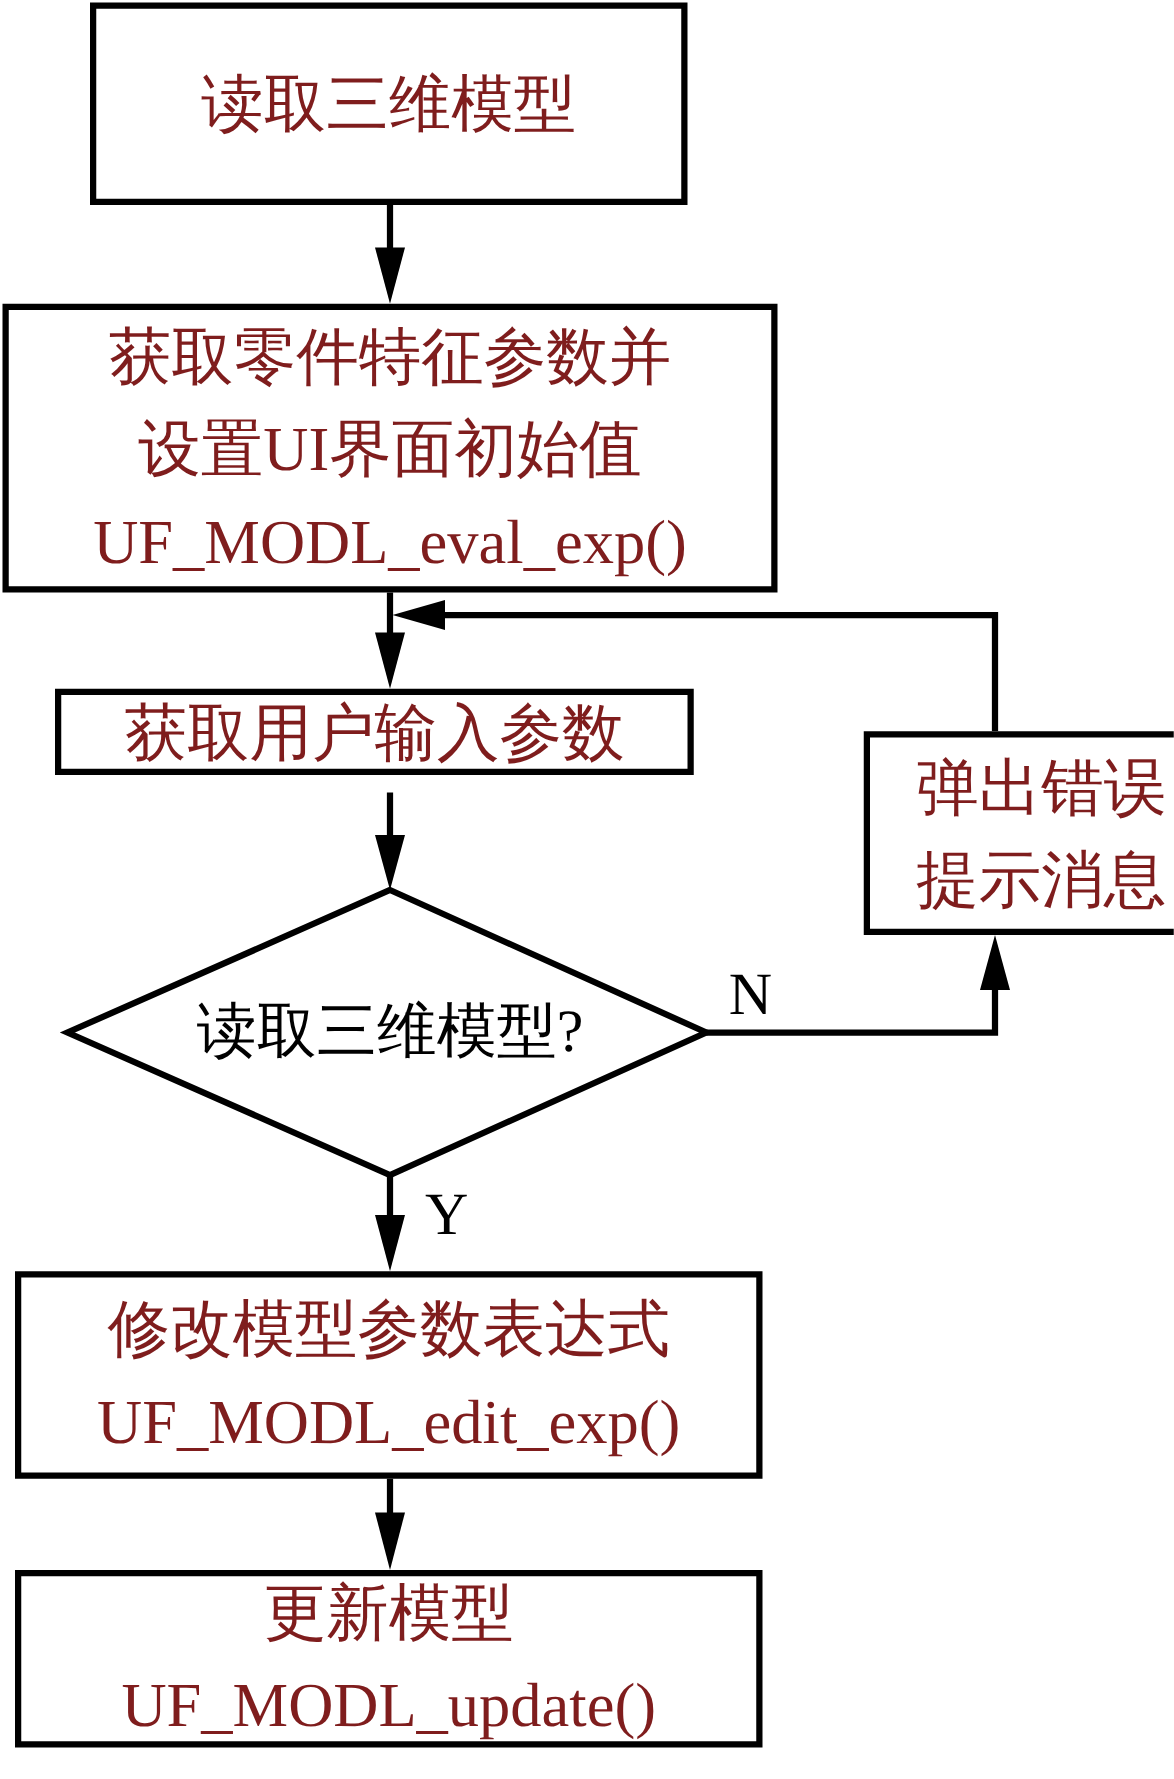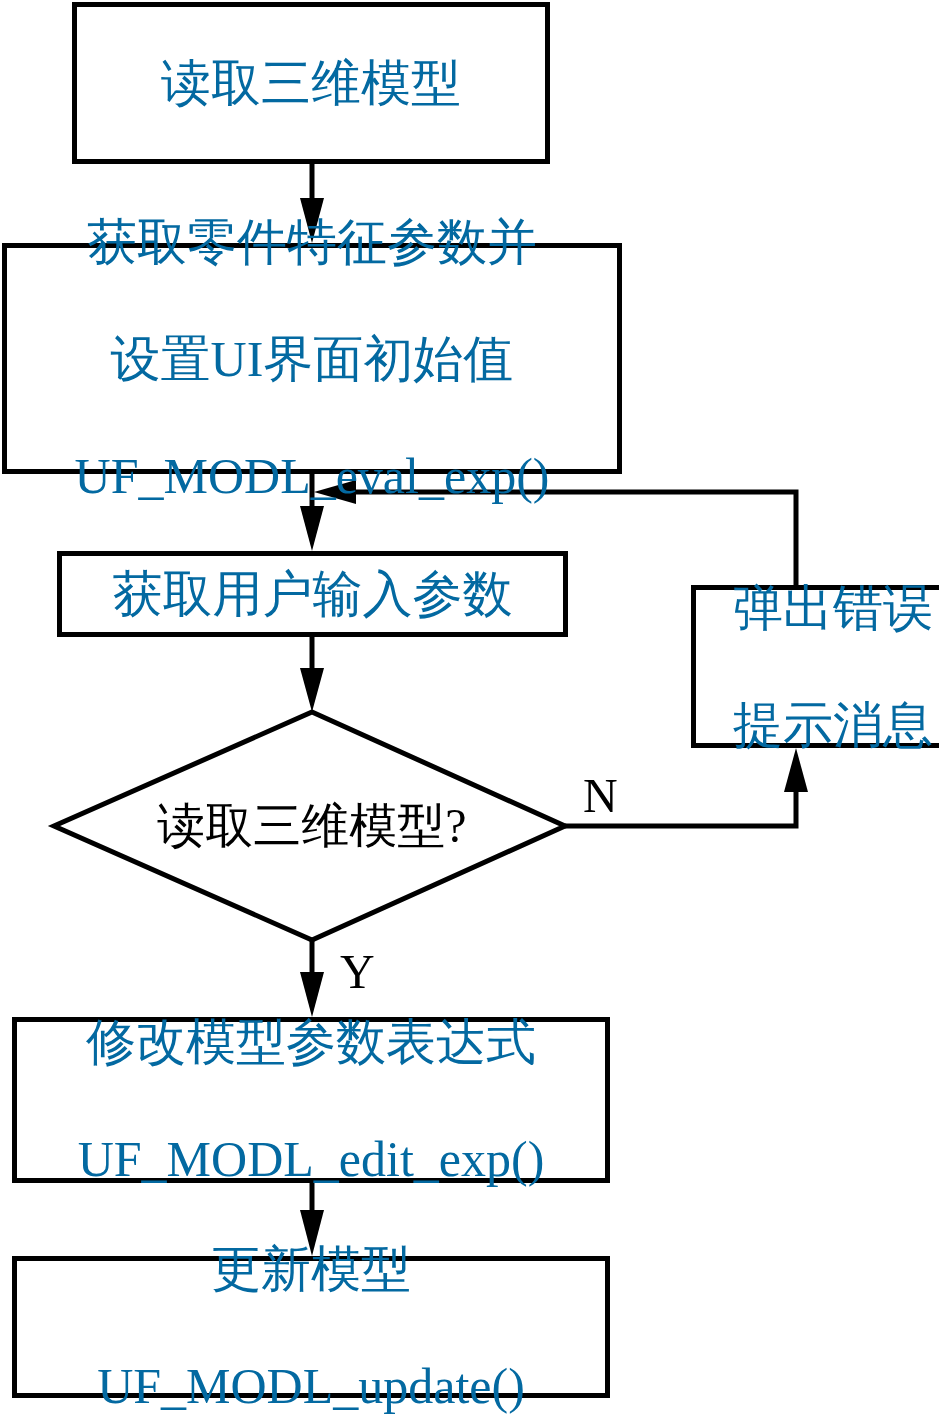--- a/index.html
+++ b/index.html
@@ -2,23 +2,22 @@
 <html><head>
   <meta charset="utf-8">
   <style>
     html, body { margin: 0; padding: 0; background: #ffffff; }
     body { width: 939px; height: 1423px; position: relative; overflow: hidden; }
     #canvas { position: absolute; left: 0; top: 0; }
     .box {
       position: absolute; box-sizing: border-box;
       border: 5px solid #000; background: #fff;
       display: flex; flex-direction: column; align-items: center; justify-content: center;
-      font-family: "Liberation Serif", "DejaVu Serif", serif; color: #0369a1;
+      font-family: "Liberation Serif", "DejaVu Serif", serif; color: #7f1d1d;
       text-align: center;
-      gap: 43px;
     }
     .line { display: block; white-space: nowrap; font-size: 50px; line-height: 74px; }
     .label {
       position: absolute; font-family: "Liberation Serif", "DejaVu Serif", serif;
       font-size: 48px; color: #000; line-height: 1;
     }
     .diamond-text {
       position: absolute; font-family: "Liberation Serif", "DejaVu Serif", serif;
       font-size: 48px; color: #000; white-space: nowrap; line-height: 1;
       transform: translate(-50%, -50%);
@@ -56,21 +55,21 @@
 <div class="box" style="left:72px; top:2px; width:478px; height:162px;">
   <span class="line">读取三维模型</span>
 </div>
 
 <div class="box" style="left:2px; top:243px; width:620px; height:231px;">
   <span class="line">获取零件特征参数并</span>
   <span class="line">设置UI界面初始值</span>
   <span class="line">UF_MODL_eval_exp()</span>
 </div>
 
-<div class="box" style="left:57px; top:551px; width:511px; height:86px;">
+<div class="box" style="left:44px; top:551px; width:511px; height:69px;">
   <span class="line">获取用户输入参数</span>
 </div>
 
 <div class="diamond-text" style="left:312px; top:826px;">读取三维模型?</div>
 
 <div class="box" style="left:654px; top:585px; width:284px; height:163px;margin-left:37px;">
   <span class="line">弹出错误</span>
   <span class="line">提示消息</span>
 </div>
 

